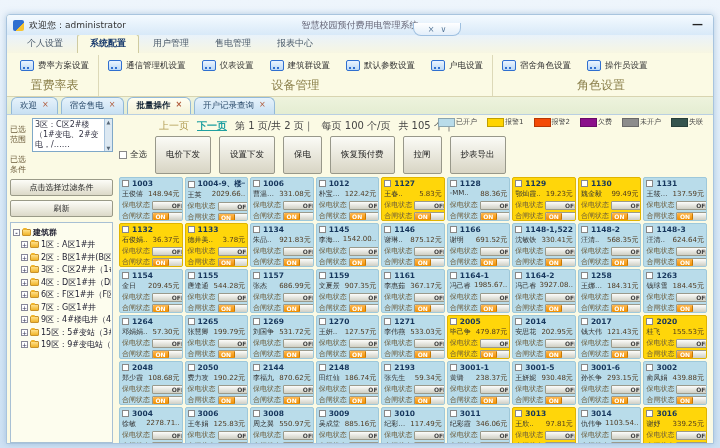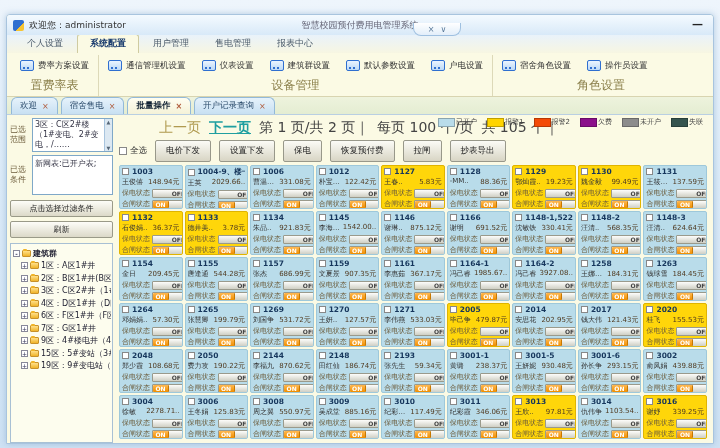--- a/index.html
+++ b/index.html
@@ -26,21 +26,21 @@
   .ribbon { height:44px; background:#fbfae4; border-bottom:1px solid #d8d4b0; display:flex; align-items:stretch; padding:2px 4px 0; flex:0 0 auto; }
   .rgroup { display:flex; flex-direction:column; padding:0 6px; border-right:1px solid #ddd9b8; }
   .rgroup:last-child{ border-right:none; flex:1; }
   .rbtns { flex:1; display:flex; align-items:center; gap:10px; }
   .rbtn { display:flex; align-items:center; gap:4px; font-size:8.5px; color:#333; cursor:pointer; padding:2px 3px; border-radius:2px; }
   .micon { width:14px; height:11px; border:1px solid #2f6fd0; background:linear-gradient(180deg,#eaf4ff,#bcd9f6); border-radius:2px; position:relative; }
   .micon::after { content:""; position:absolute; left:2px; right:2px; bottom:1px; height:2px; background:repeating-linear-gradient(90deg,#2f6fd0 0 2px,transparent 2px 4px); }
   .glabel { text-align:center; font-size:12px; color:#8a7f4a; padding:1px 0 2px; }
   
   .dtabs { height:18px; display:flex; align-items:flex-end; gap:3px; padding:0 4px; background:linear-gradient(180deg,#eef3dd,#e4edd2); border-bottom:1px solid #b9cfe2; flex:0 0 auto; }
-  .dtab { display:flex; align-items:center; gap:5px; font-size:8.5px; color:#2a4a6a; background:linear-gradient(180deg,#e6f2fb,#c8e0f2);
+  .dtab { display:flex; gap:5px; font-size:8.5px; color:#2a4a6a; background:linear-gradient(180deg,#e6f2fb,#c8e0f2);
           border:1px solid #93b9d8; border-bottom:none; border-radius:6px 6px 0 0; padding:2px 8px; cursor:pointer; }
   .dtab.active { background:linear-gradient(180deg,#fffef2,#f4f2d8); color:#123; font-weight:bold; }
   .dclose { color:#b05a3a; font-size:8px; cursor:pointer; }
   
   .content { flex:1; display:flex; overflow:hidden; background:#fbfae4; }
   .sidebar { width:108px; flex:0 0 auto; padding:3px 2px 0 3px; display:flex; flex-direction:column; font-size:8px; }
   .srowx { display:flex; gap:2px; margin-bottom:3px; }
   .vlabel { width:20px; color:#6b5b3a; display:flex; align-items:center; text-align:left; line-height:1.2; }
   .listbox { flex:1; height:34px; background:#fff; border:1px solid #7fa8c8; padding:1px 8px 1px 2px; position:relative;
              color:#334; overflow:hidden; line-height:1.25; }
@@ -50,28 +50,28 @@
   .sbtn { display:block; width:100%; margin:2px 0; background:linear-gradient(180deg,#fdfdf8,#dcd9c8); border:1px solid #9a9a88;
           border-radius:2px; font-size:8px; padding:2px 0; color:#222; cursor:pointer; }
   .tree { flex:1; margin-top:3px; background:#fdfdee; border:1px solid #a8c0d4; padding:2px 1px 2px 2px; overflow:hidden; position:relative; }
   .titem { display:flex; align-items:center; gap:2px; white-space:nowrap; overflow:hidden; color:#223; margin:1.5px 0; }
   .titem .plus { width:7px; height:7px; border:1px solid #889; background:#fff; font-size:6px; line-height:5px; text-align:center; color:#335; flex:0 0 auto; }
   .folder { width:9px; height:7px; background:linear-gradient(180deg,#ffe08a,#f0b429); border:1px solid #c8922a; border-radius:1px; flex:0 0 auto; position:relative; }
   .folder::before { content:""; position:absolute; top:-2px; left:0; width:4px; height:2px; background:#f0b429; border-radius:1px 1px 0 0; }
   .root { font-weight:bold; }
   
   .main { flex:1; display:flex; flex-direction:column; padding:2px 6px 0 4px; overflow:hidden; position:relative; }
-  .pagebar { display:flex; align-items:flex-start; gap:8px; font-size:14px; color:#444; padding:2px 0 1px 40px; }
+  .pagebar { display:flex; align-items:flex-start; gap:8px; font-size:10px; color:#444; padding:2px 0 1px 40px; }
   .plink { color:#b09a50; cursor:pointer; }
   .plink.next { color:#1f9fa0; text-decoration:underline; font-weight:bold; }
   .toolrow { display:flex; align-items:center; gap:8px; padding:2px 0 3px; }
   .chk { display:flex; align-items:center; gap:3px; font-size:8.5px; color:#333; }
   .cbox { width:8px; height:8px; border:1px solid #888; background:#fff; display:inline-block; }
   .tbtn { background:linear-gradient(180deg,#fbfbf6,#d8d5c4); border:1px solid #98988a; border-radius:2px; font-size:8.5px;
-          padding:4px 10px; color:#222; cursor:pointer; }
+          padding:12px 10px; color:#222; cursor:pointer; }
   .legend { position:absolute; right:10px; top:2px; display:flex; gap:10px; }
   .litem { display:flex; flex-direction:row; align-items:center; gap:1px; }
   .lsw { width:17px; height:9px; border:1px solid rgba(0,0,0,.25); }
   .llb { font-size:7px; color:#444; }
   
   .grid { flex:1; display:grid; grid-template-columns:repeat(9,1fr); grid-auto-rows:44px; gap:2px; align-content:start; padding-bottom:2px; }
   .card { border-radius:2px; padding:1px 2px; font-size:7px; overflow:hidden; border:1px solid #9ec8da; background:#b9dcea; }
   .card.alarm1 { background:#ffd60a; border-color:#e0b400; }
   .chead { display:flex; align-items:center; gap:3px; font-size:7.5px; font-weight:bold; color:#16365c; white-space:nowrap; overflow:hidden; }
   .chead .cbox { width:7px; height:7px; flex:0 0 auto; background:#fff; }
@@ -188,21 +188,20 @@
         <div class="listbox">
           <span>3区：C区2#楼（1#变电、2#变电，/……</span>
           <span class="sb">
               <span>▲</span>
               <span>▼</span>
             </span>
         </div>
       </div>
       <div class="srowx">
         <span class="vlabel">已选条件</span>
-        <div class="condbox">新网表:已开户表;</div>
       </div>
       <button class="sbtn">点击选择过滤条件</button>
       <button class="sbtn">刷新</button>
       <div class="tree">
         <div class="titem root">
           <span class="plus">-</span>
           <span class="folder"></span>
           <span>建筑群</span>
         </div>
         <div id="treeItems">

